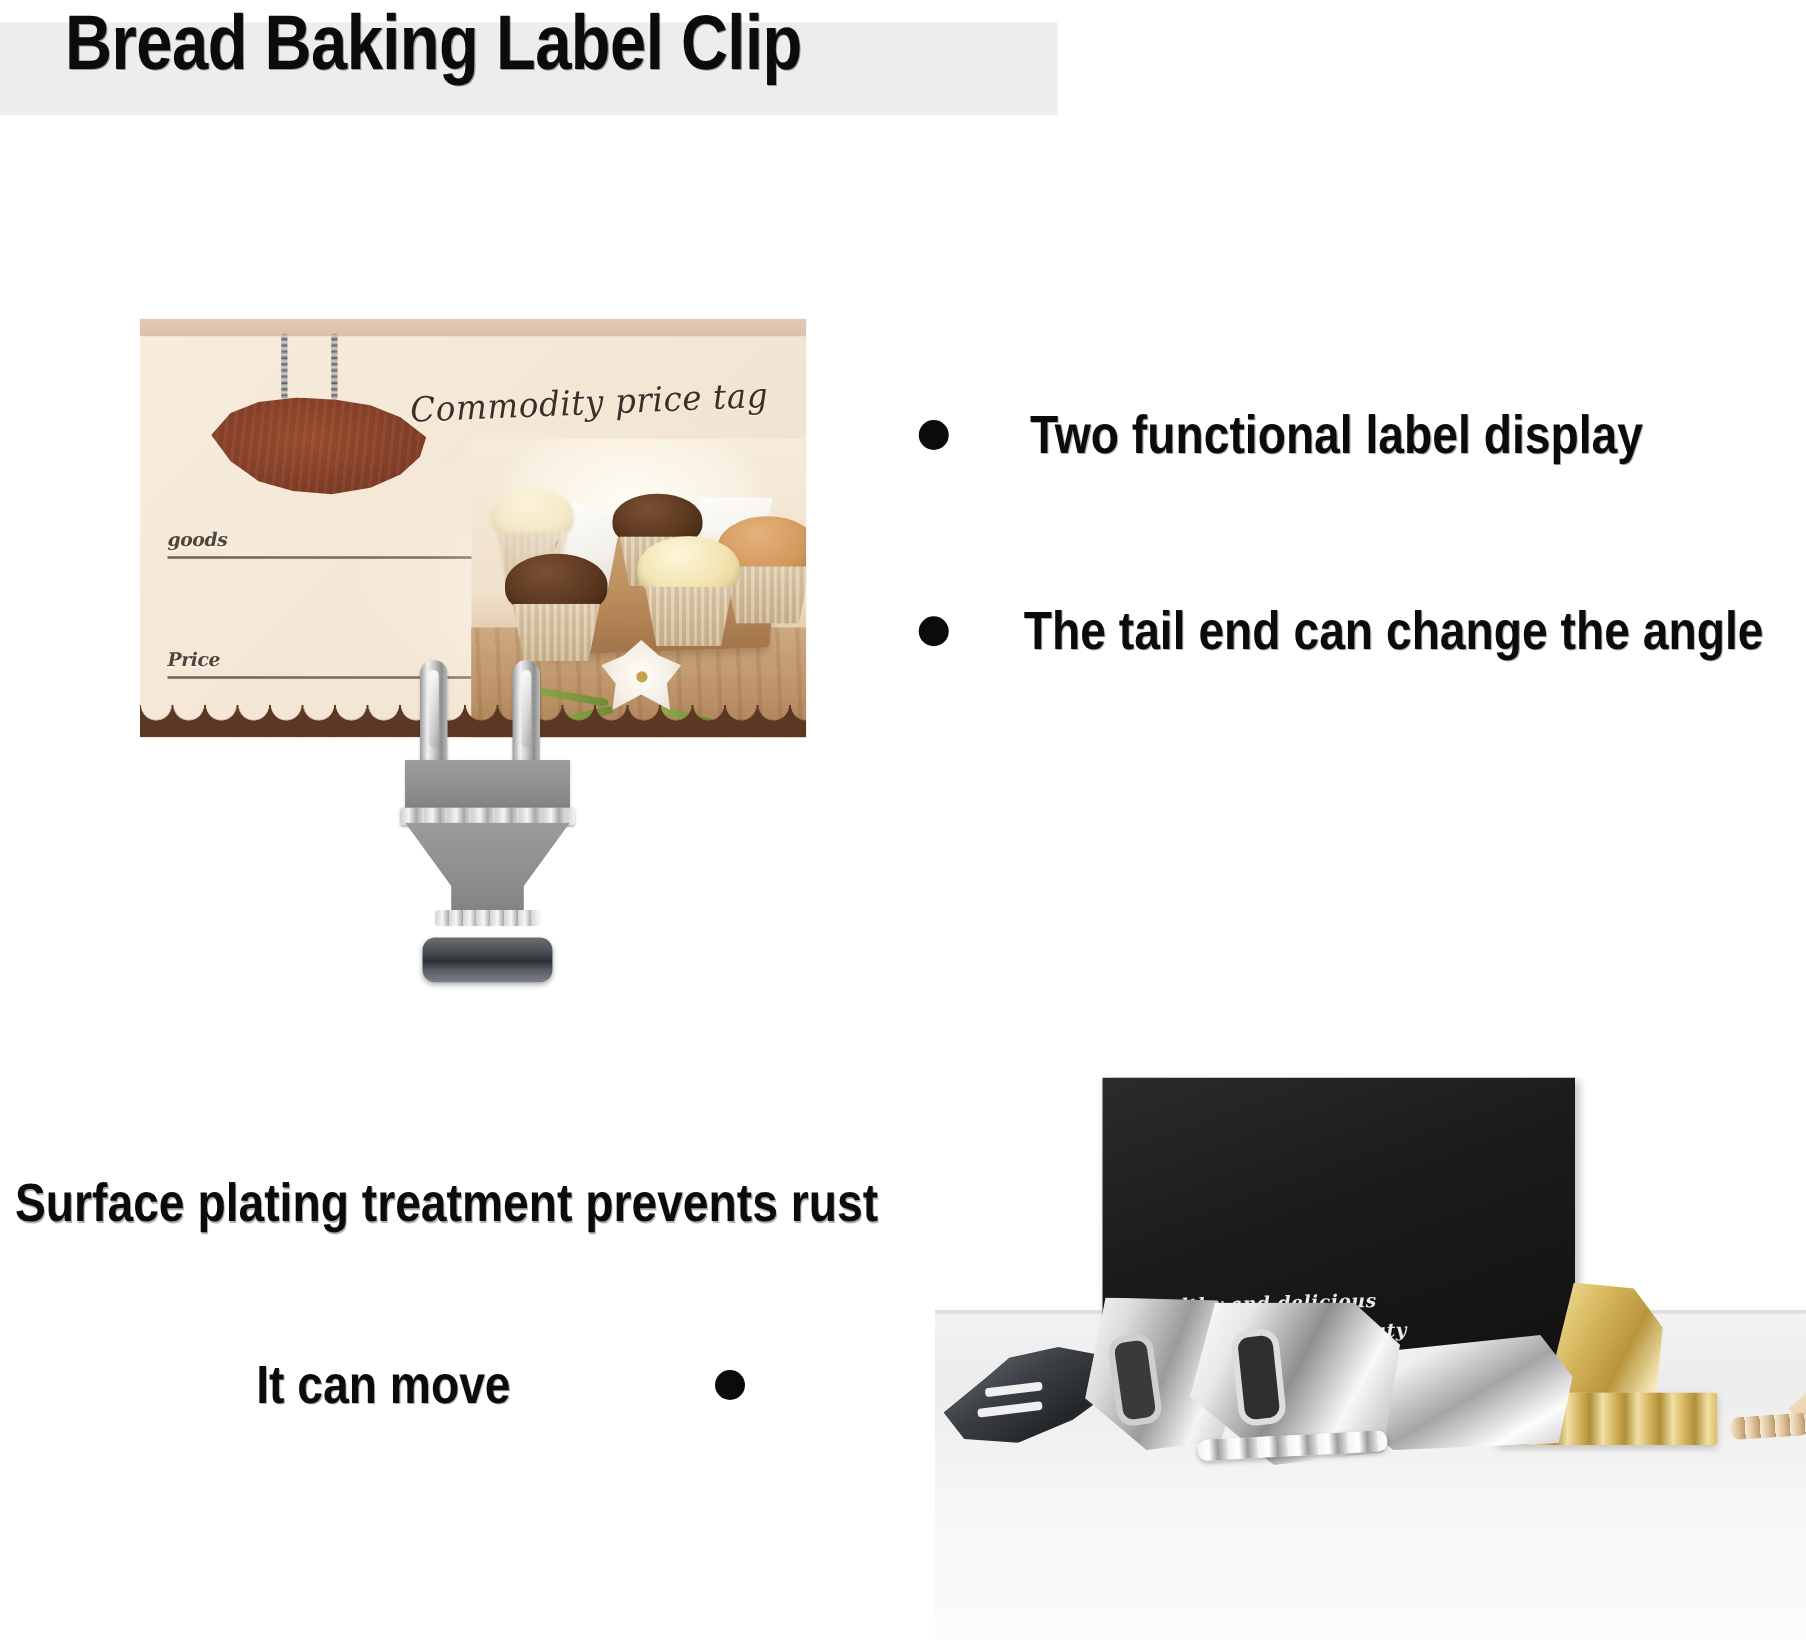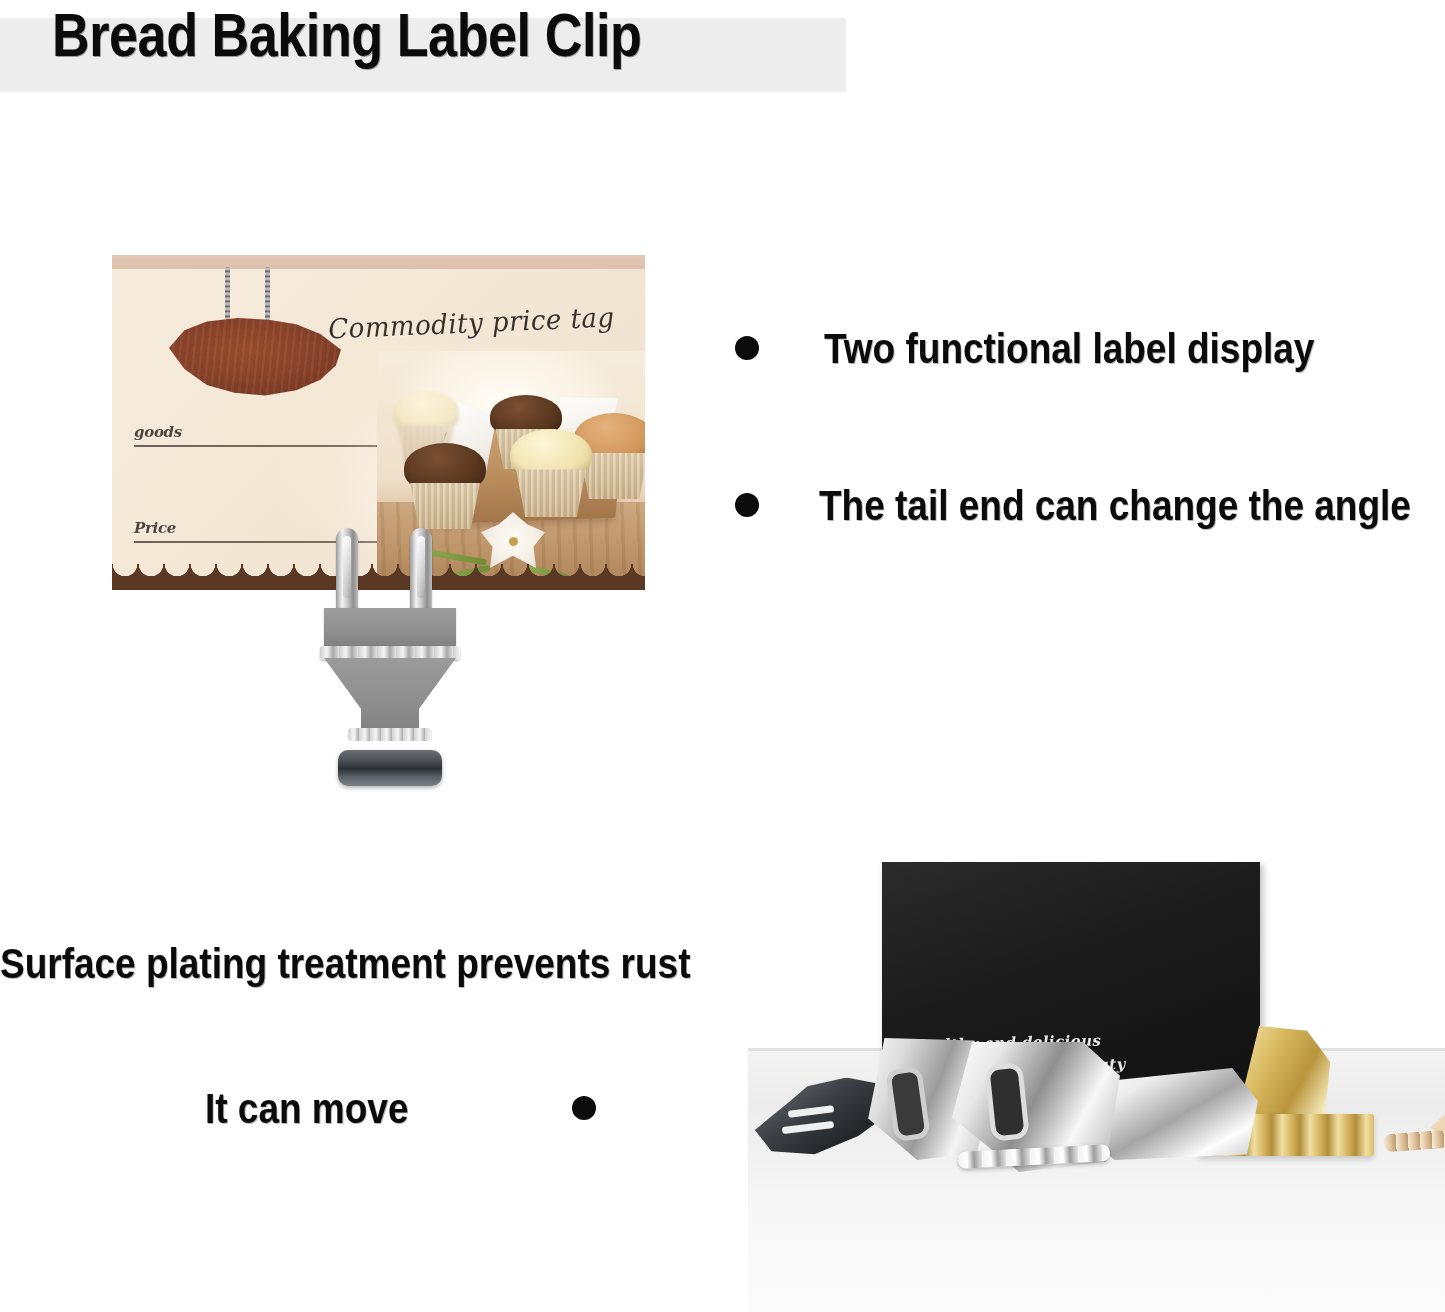--- a/index.html
+++ b/index.html
@@ -64,21 +64,21 @@
     background: #0b0b0b;
     flex: 0 0 auto;
   }
 
   #feature-1 { left: 735px; top: 325px; justify-content: flex-end; }
   #feature-1 .feature-text { margin-left: 65px; }
 
   #feature-2 { left: 735px; top: 482px; }
   #feature-2 .feature-text { margin-left: 60px; }
 
-  #feature-3 { left: 0;  top: 940px; }
+  #feature-3 { left: 12px;  top: 940px; }
   #feature-3 .bullet { margin-left: 10px; }
 
   #feature-4 { left: 205px; top: 1085px; }
   #feature-4 .bullet { margin-left: 130px; }
 
   
   #photo-pricetag {
     position: absolute;
     left: 112px;
     top: 255px;

